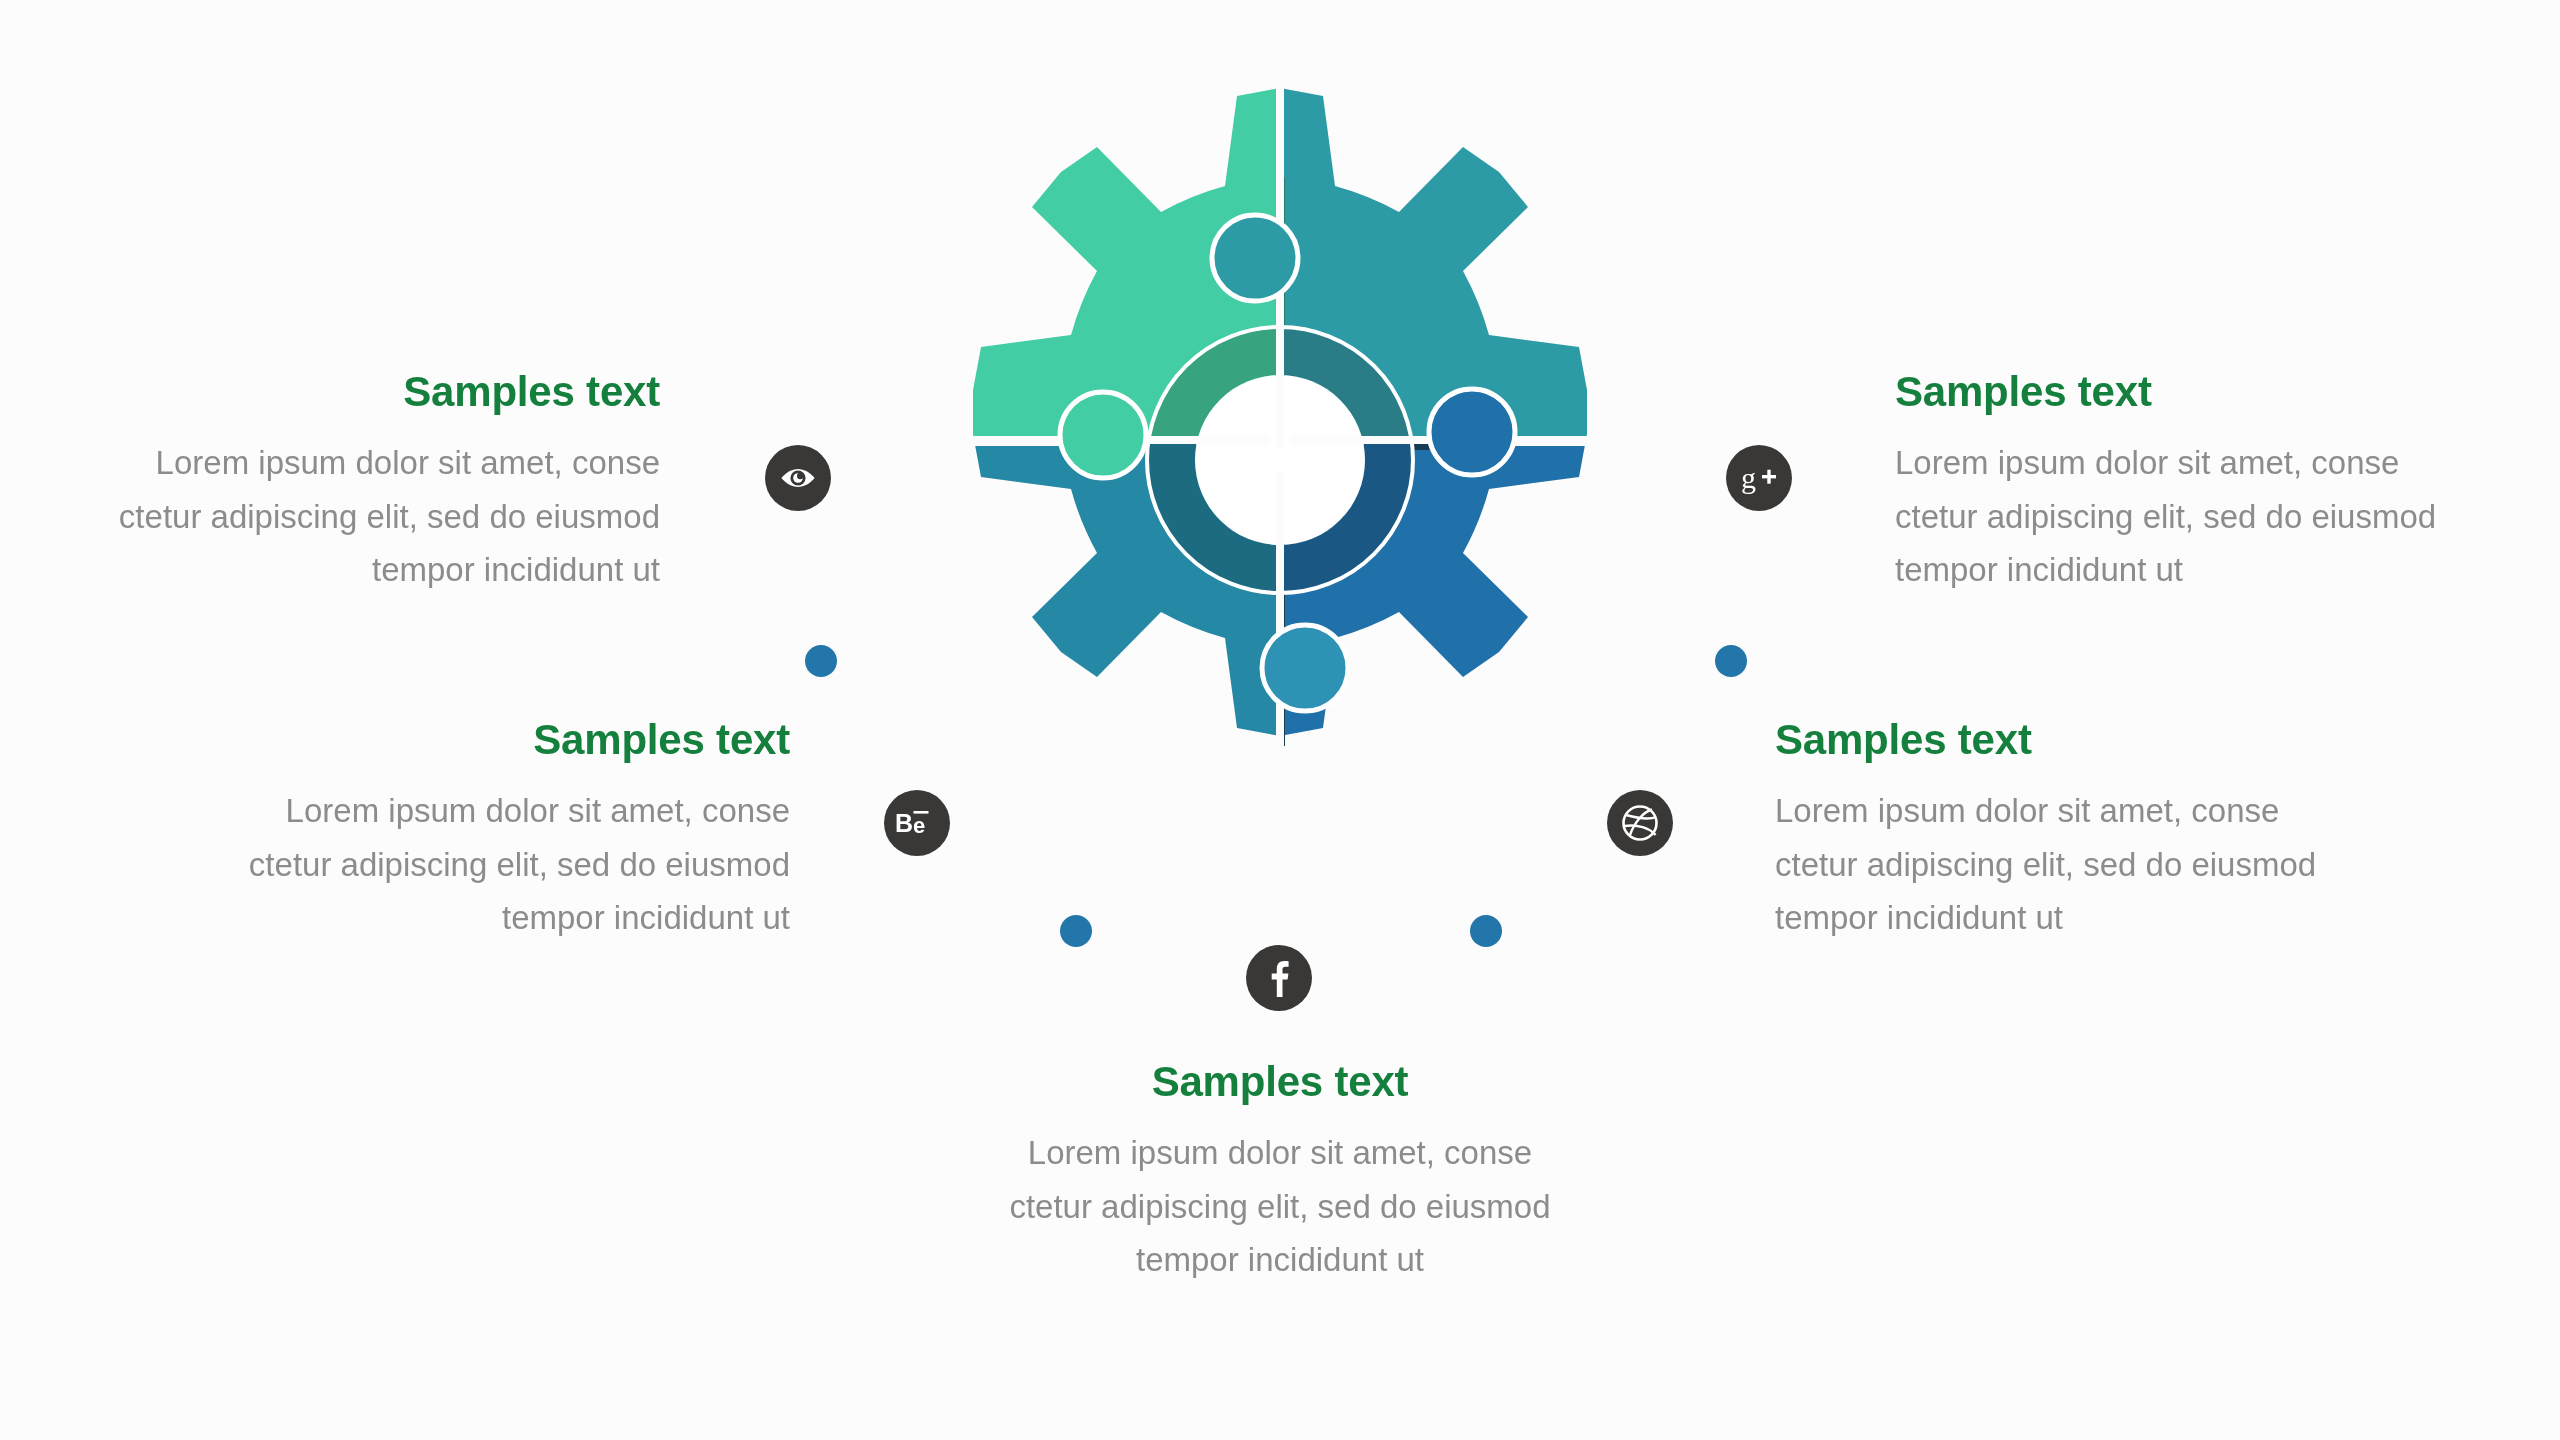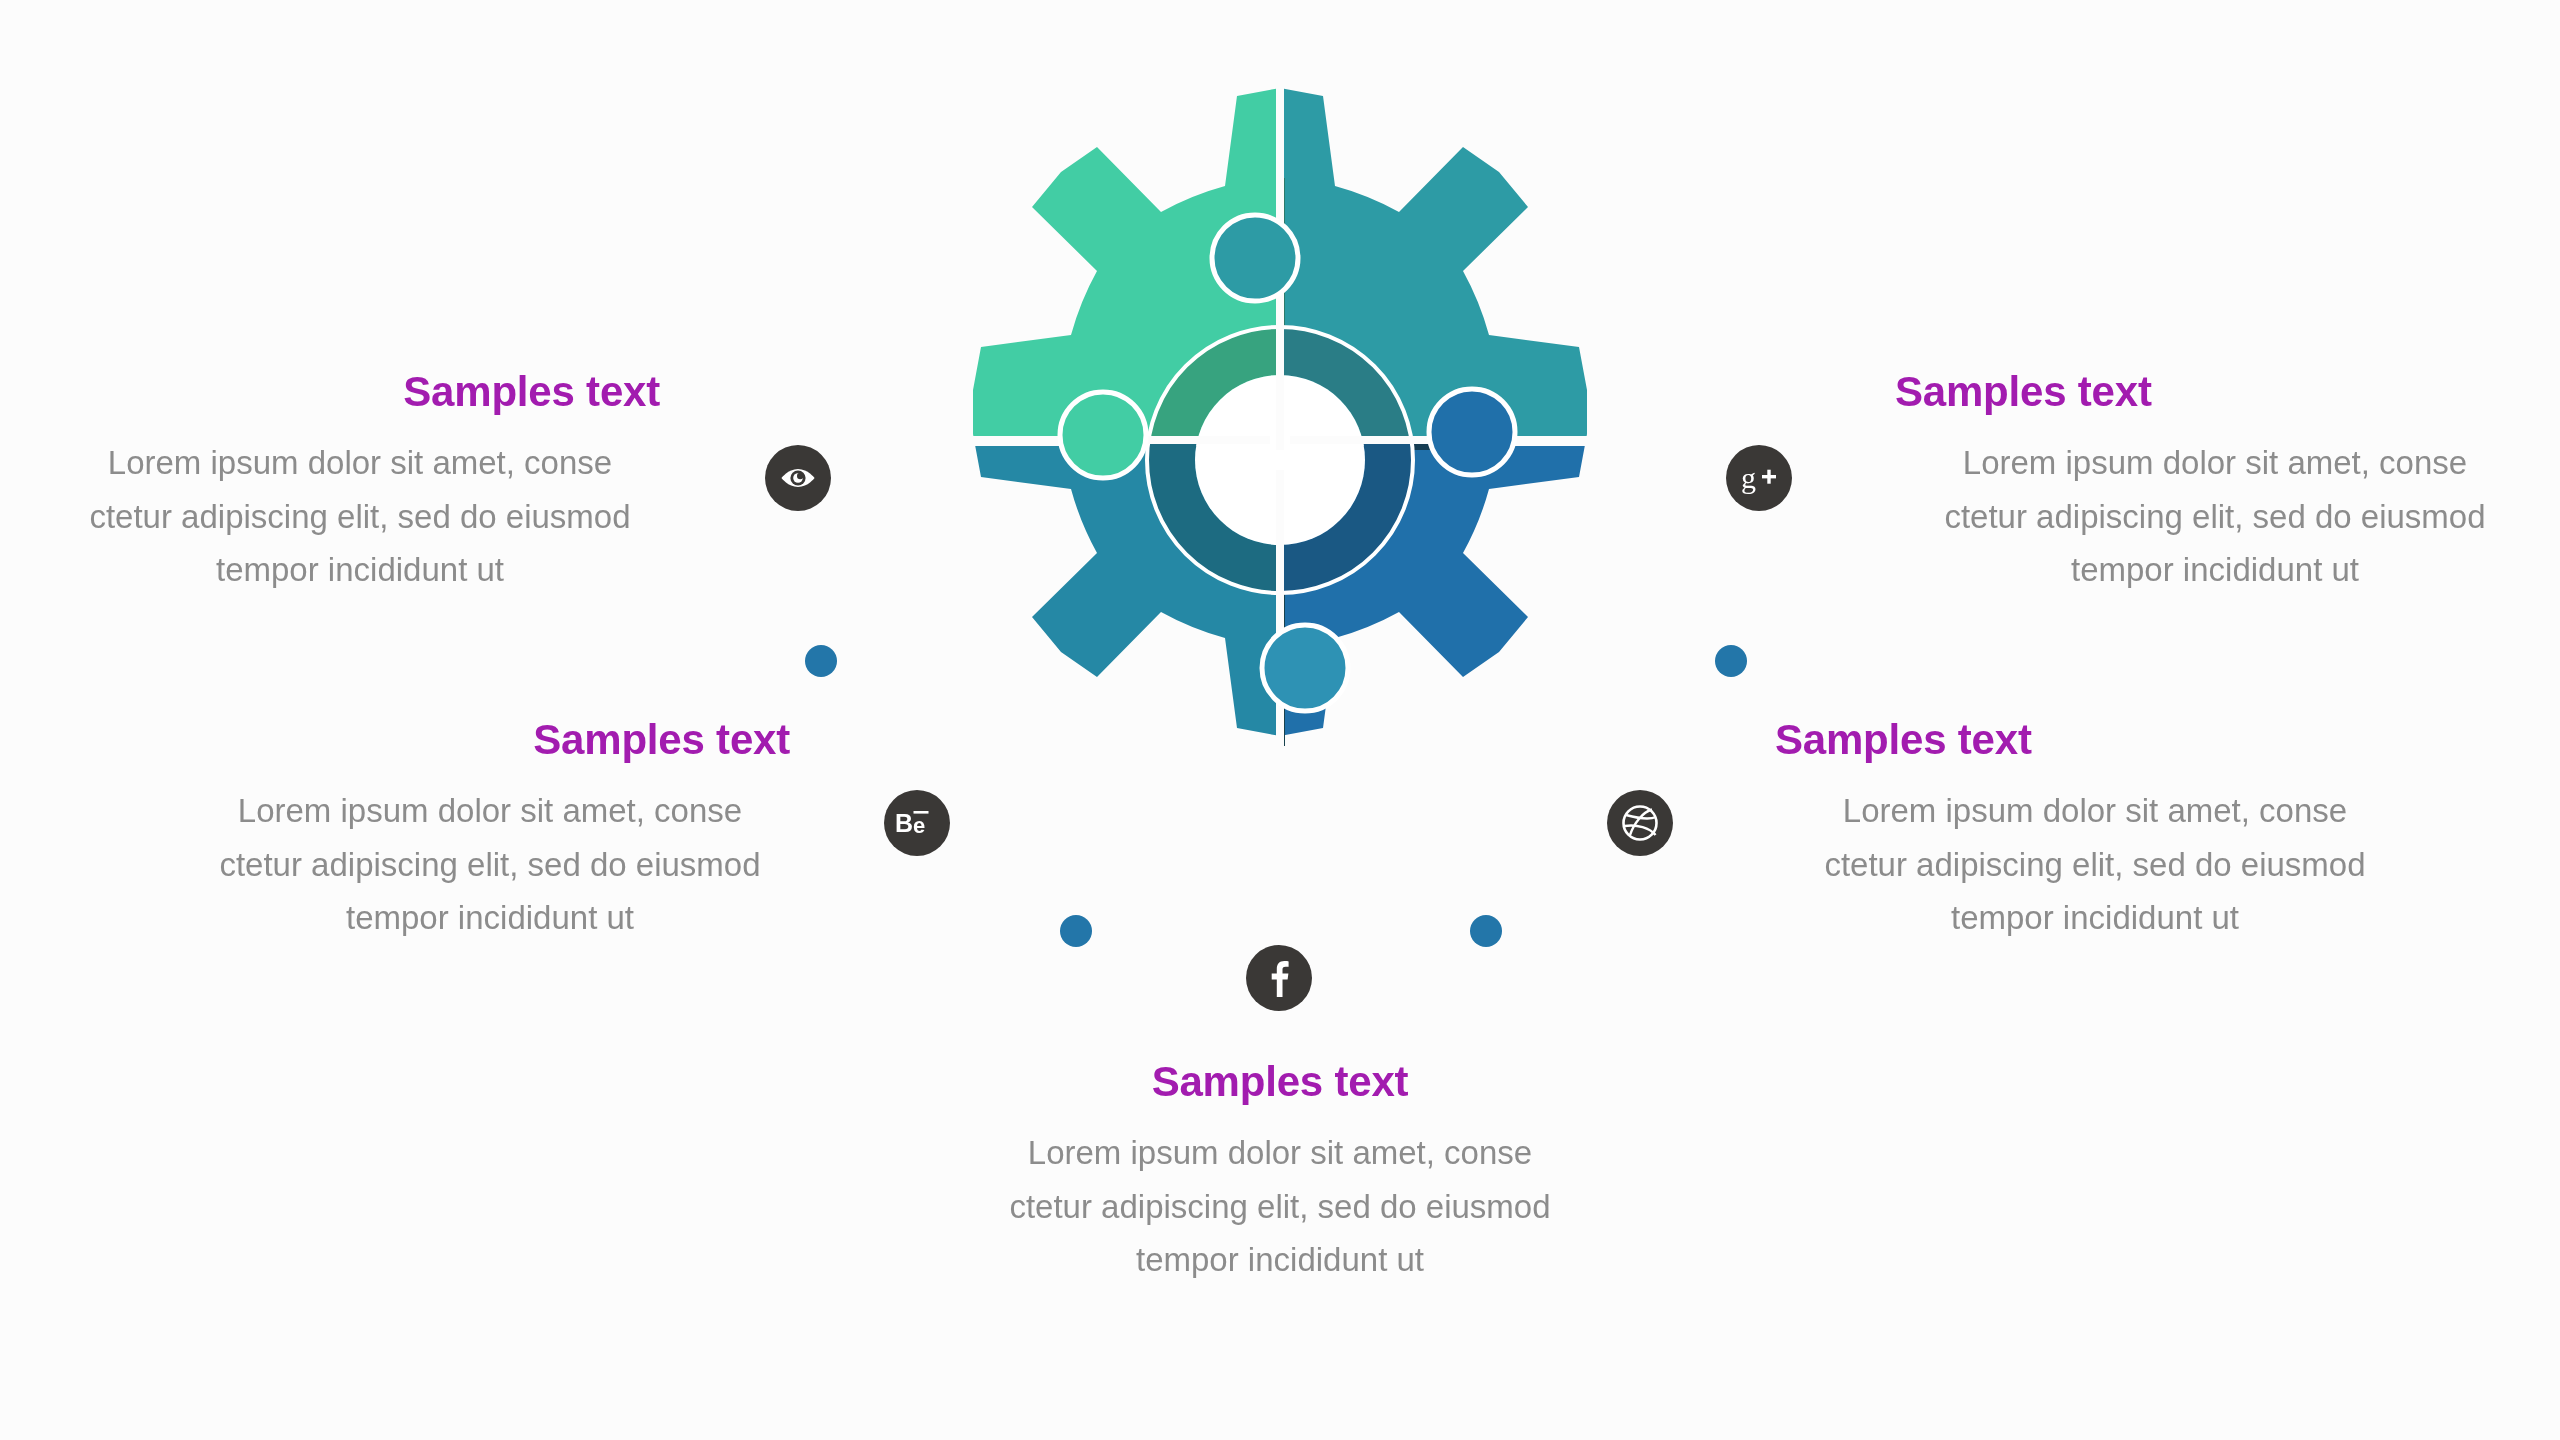--- a/index.html
+++ b/index.html
@@ -23,31 +23,30 @@
     height: 1440px;
   }
 
   
   .block {
     position: absolute;
   }
   .block .title {
     font-size: 42px;
     font-weight: bold;
-    color: #a21caf;
+    color: #15803d;
     letter-spacing: -0.2px;
     margin: 0 0 22px 0;
     line-height: 1.05;
   }
   .block .body {
     font-size: 33px;
     color: #8c8c8c;
     line-height: 1.62;
     font-weight: 400;
-    text-align: center;
   }
   .block .body div {
     white-space: nowrap;
   }
 
   .align-right { text-align: right; }
   .align-left  { text-align: left; }
   .align-center{ text-align: center; }
 
   

